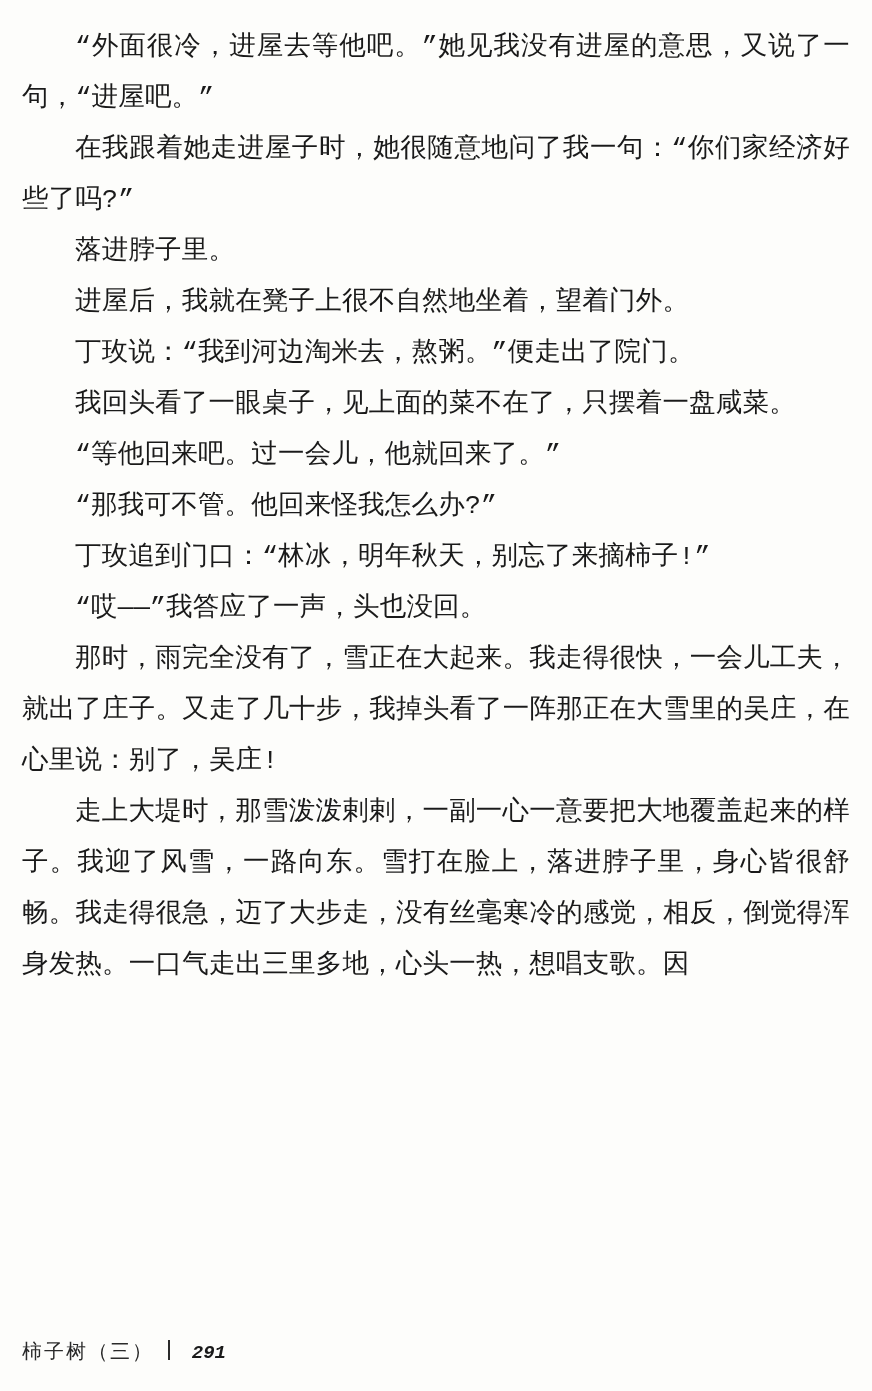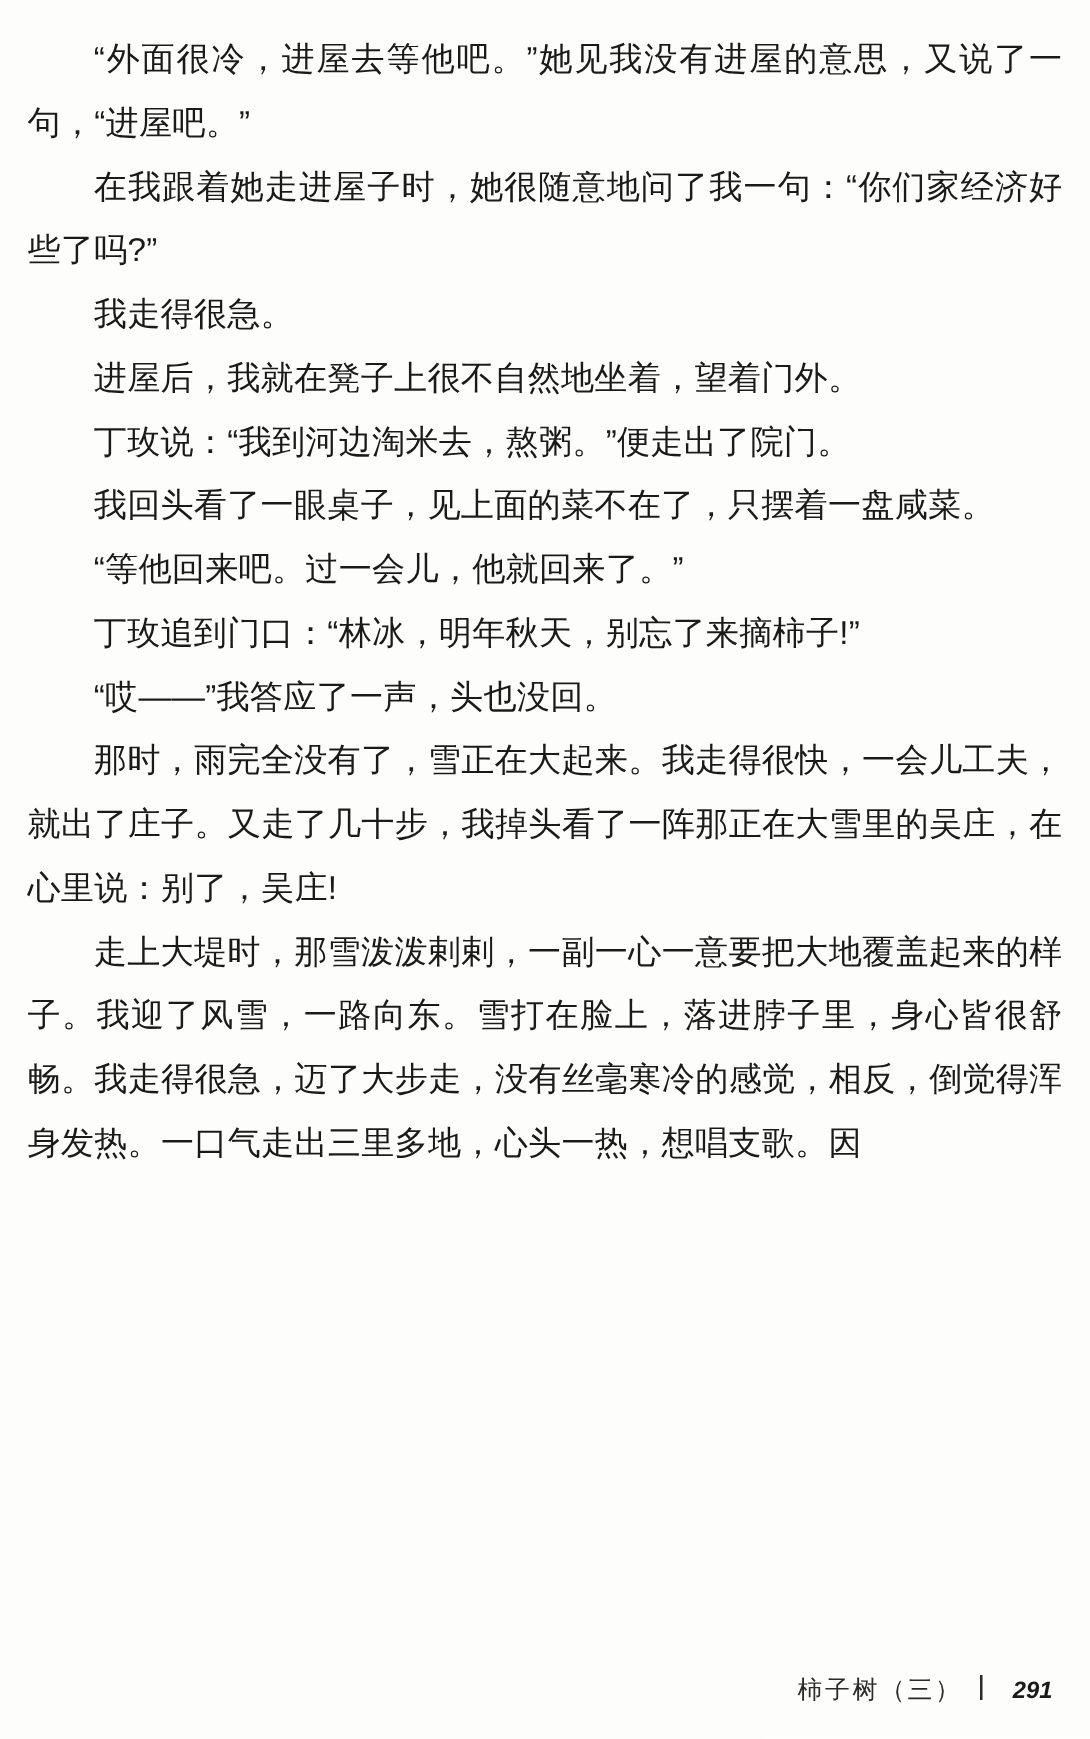--- a/index.html
+++ b/index.html
@@ -6,21 +6,21 @@
     margin: 0;
     padding: 0;
     background: #ffffff;
   }
   .page {
     position: relative;
     width: 872px;
     height: 1391px;
     background: #fdfdfb;
     box-sizing: border-box;
-    font-family: Liberation Sans, sans-serif;
+    font-family: Liberation Mono, monospace;
     color: #1a1a1a;
     overflow: hidden;
   }
   .body-text {
     position: absolute;
     top: 22px;
     left: 22px;
     right: 22px;
     font-size: 26.5px;
     line-height: 51px;
@@ -32,21 +32,20 @@
     margin: 0;
     text-indent: 2em;
   }
   .footer {
     position: absolute;
     left: 22px;
     right: 30px;
     bottom: 26px;
     display: flex;
     align-items: baseline;
-    justify-content: flex-end;
     gap: 14px;
   }
   .footer-title {
     font-size: 20px;
     color: #2a2a2a;
     letter-spacing: 2px;
   }
   .footer-rule {
     display: inline-block;
     width: 2px;
@@ -64,25 +63,26 @@
   }
 </style>
 </head>
 <body>
 
 <div class="page">
 
   <div class="body-text">
     <p>“外面很冷，进屋去等他吧。”她见我没有进屋的意思，又说了一句，“进屋吧。”</p>
     <p>在我跟着她走进屋子时，她很随意地问了我一句：“你们家经济好些了吗?”</p>
-    <p>我走得很急。</p>
+    <p>落进脖子里。</p>
     <p>进屋后，我就在凳子上很不自然地坐着，望着门外。</p>
     <p>丁玫说：“我到河边淘米去，熬粥。”便走出了院门。</p>
     <p>我回头看了一眼桌子，见上面的菜不在了，只摆着一盘咸菜。</p>
     <p>“等他回来吧。过一会儿，他就回来了。”</p>
+    <p>“那我可不管。他回来怪我怎么办?”</p>
     <p>丁玫追到门口：“林冰，明年秋天，别忘了来摘柿子!”</p>
     <p>“哎——”我答应了一声，头也没回。</p>
     <p>那时，雨完全没有了，雪正在大起来。我走得很快，一会儿工夫，就出了庄子。又走了几十步，我掉头看了一阵那正在大雪里的吴庄，在心里说：别了，吴庄!</p>
     <p>走上大堤时，那雪泼泼剌剌，一副一心一意要把大地覆盖起来的样子。我迎了风雪，一路向东。雪打在脸上，落进脖子里，身心皆很舒畅。我走得很急，迈了大步走，没有丝毫寒冷的感觉，相反，倒觉得浑身发热。一口气走出三里多地，心头一热，想唱支歌。因</p>
   </div>
 
   <div class="footer">
     <span class="footer-title">柿子树（三）</span>
     <span class="footer-rule"></span>
     <span class="footer-page">291</span>

